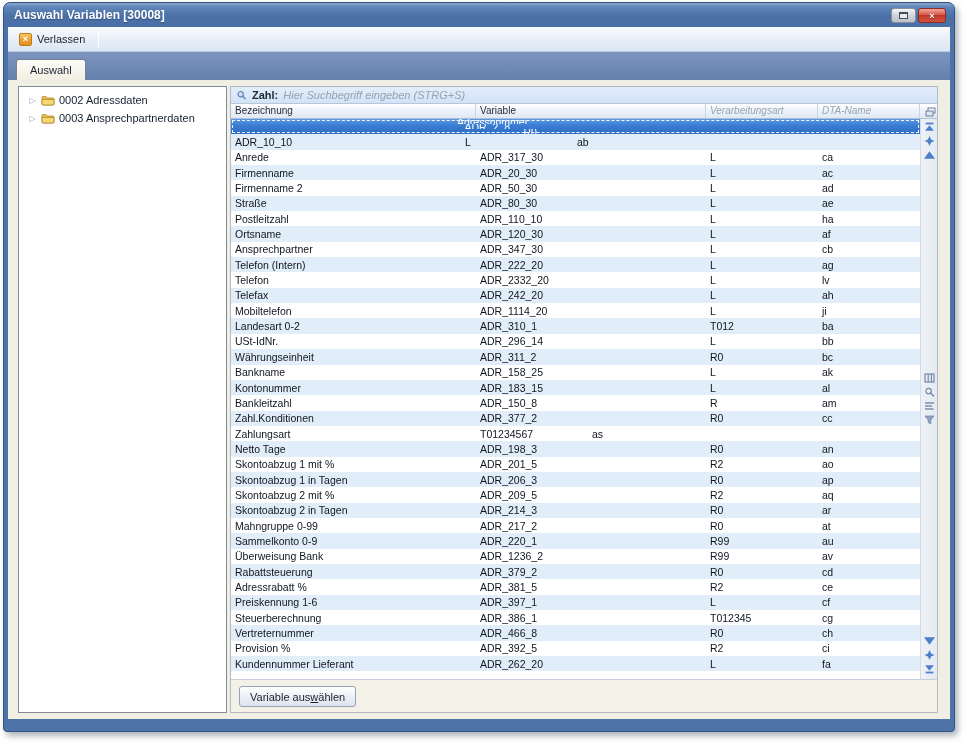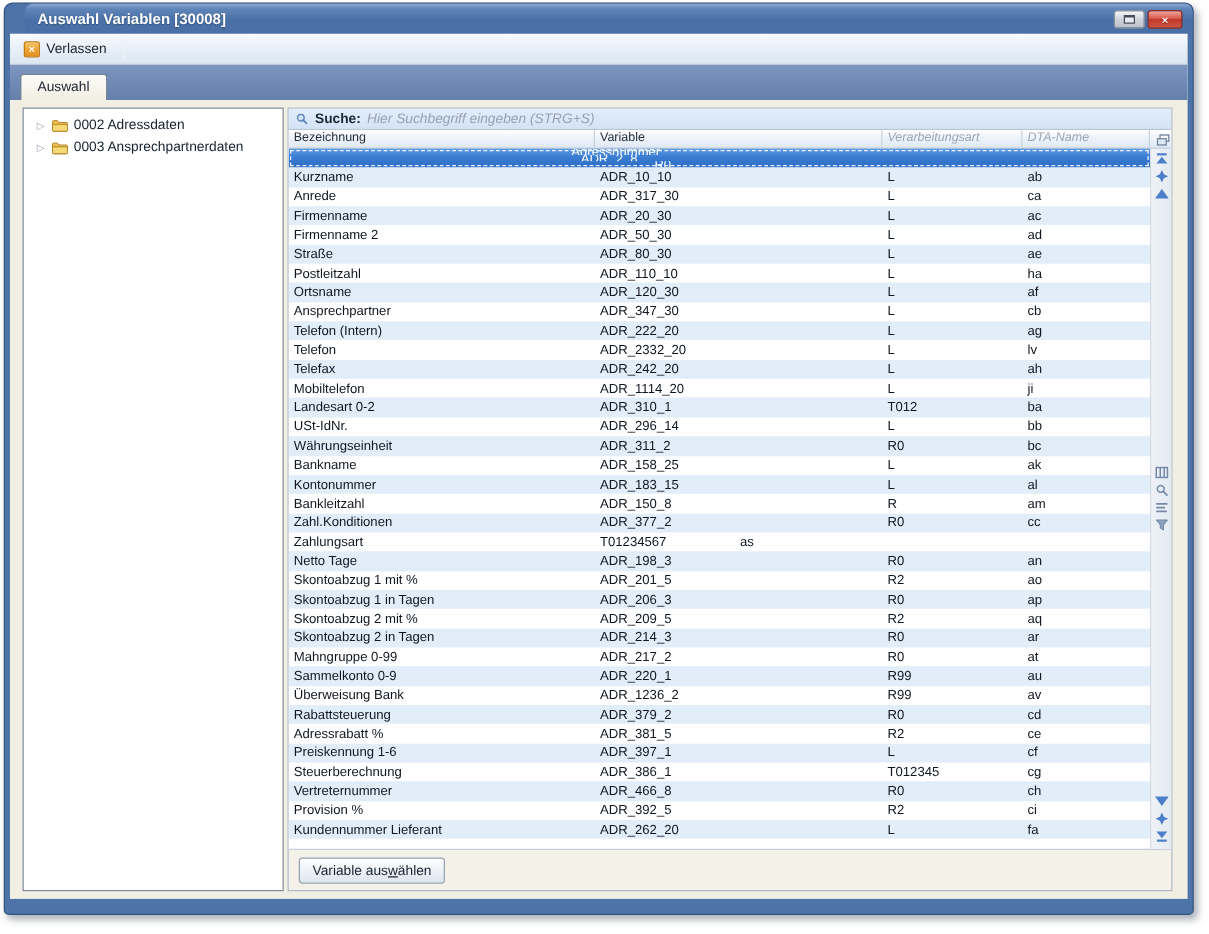--- a/index.html
+++ b/index.html
@@ -10,21 +10,20 @@
     background:#4d73a9;
     border:1px solid #33547f;
     border-radius:7px 7px 4px 4px;
     box-shadow:3px 4px 6px rgba(110,118,130,.55);
   }
 
   
   .titlebar {
     height:24px; border-radius:6px 6px 0 0; position:relative;
     background:linear-gradient(180deg,#8aa6cf 0%,#5e84b8 18%,#4a70a7 55%,#4a70a7 100%);
-    margin-left:16px;
   }
   .titlebar .title {
     color:#ffffff; font-size:12px; font-weight:bold; line-height:24px; padding-left:10px;
     text-shadow:0 1px 1px rgba(20,40,70,.45);
   }
   .win-buttons { position:absolute; right:8px; top:5px; display:flex; gap:2px; }
   .win-btn {
     height:15px; border-radius:3px; display:flex; align-items:center; justify-content:center;
     font-size:9px; font-weight:bold;
   }
@@ -196,21 +195,21 @@
   </div>
         </div>
 
       <div class="right-panel">
 
         <div class="search-bar">
           <svg class="strip-ico" width="12" height="12" viewBox="0 0 12 12">
             <circle cx="5" cy="5" r="3.2" fill="#cfe0f2" stroke="#5b82b8" stroke-width="1.3"></circle>
             <line x1="7.5" y1="7.5" x2="10.5" y2="10.5" stroke="#5b82b8" stroke-width="1.6" stroke-linecap="round"></line>
           </svg>
-          <span class="search-label">Suche:</span>
+          <span class="search-label">Zahl:</span>
           <input class="search-input" value="" placeholder="Hier Suchbegriff eingeben (STRG+S)" style="">
         </div>
 
         <div class="grid">
           <div class="grid-header">
             <div class="hcell c1">Bezeichnung</div>
             <div class="hcell c2">Variable</div>
             <div class="hcell c3 dim">Verarbeitungsart</div>
             <div class="hcell c4 dim">DTA-Name</div>
             <div class="hcell hicon-cell">
@@ -222,21 +221,20 @@
           </div>
 
           <div class="rows">
               <div class="trow selected">
     <div class="tcell c1">Adressnummer</div>
     <div class="tcell c2">ADR_2_8</div>
     <div class="tcell c3">R0</div>
     <div class="tcell c4">aa</div>
   </div>
               <div class="trow">
-    <div class="tcell c1">Kurzname</div>
     <div class="tcell c2">ADR_10_10</div>
     <div class="tcell c3">L</div>
     <div class="tcell c4">ab</div>
   </div>
               <div class="trow">
     <div class="tcell c1">Anrede</div>
     <div class="tcell c2">ADR_317_30</div>
     <div class="tcell c3">L</div>
     <div class="tcell c4">ca</div>
   </div>

